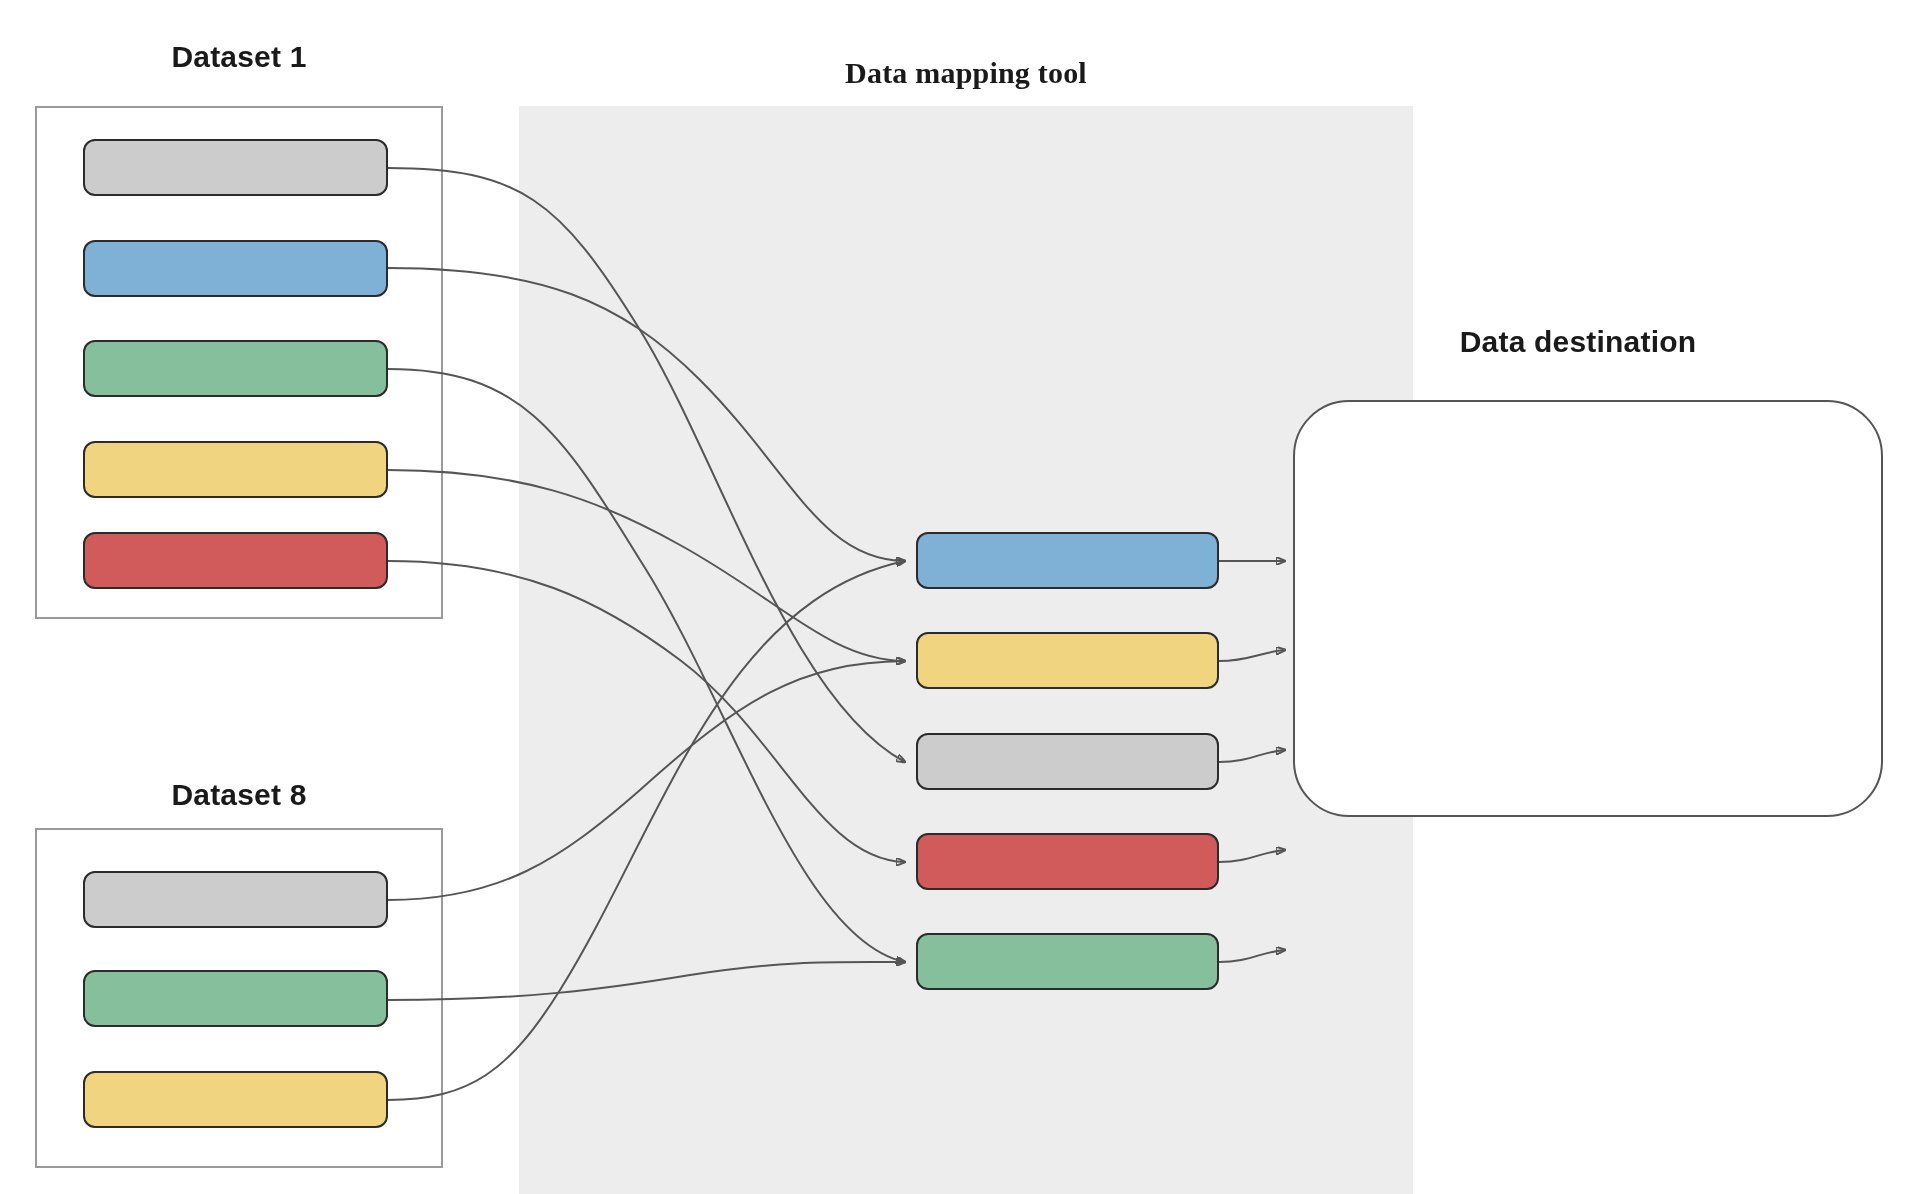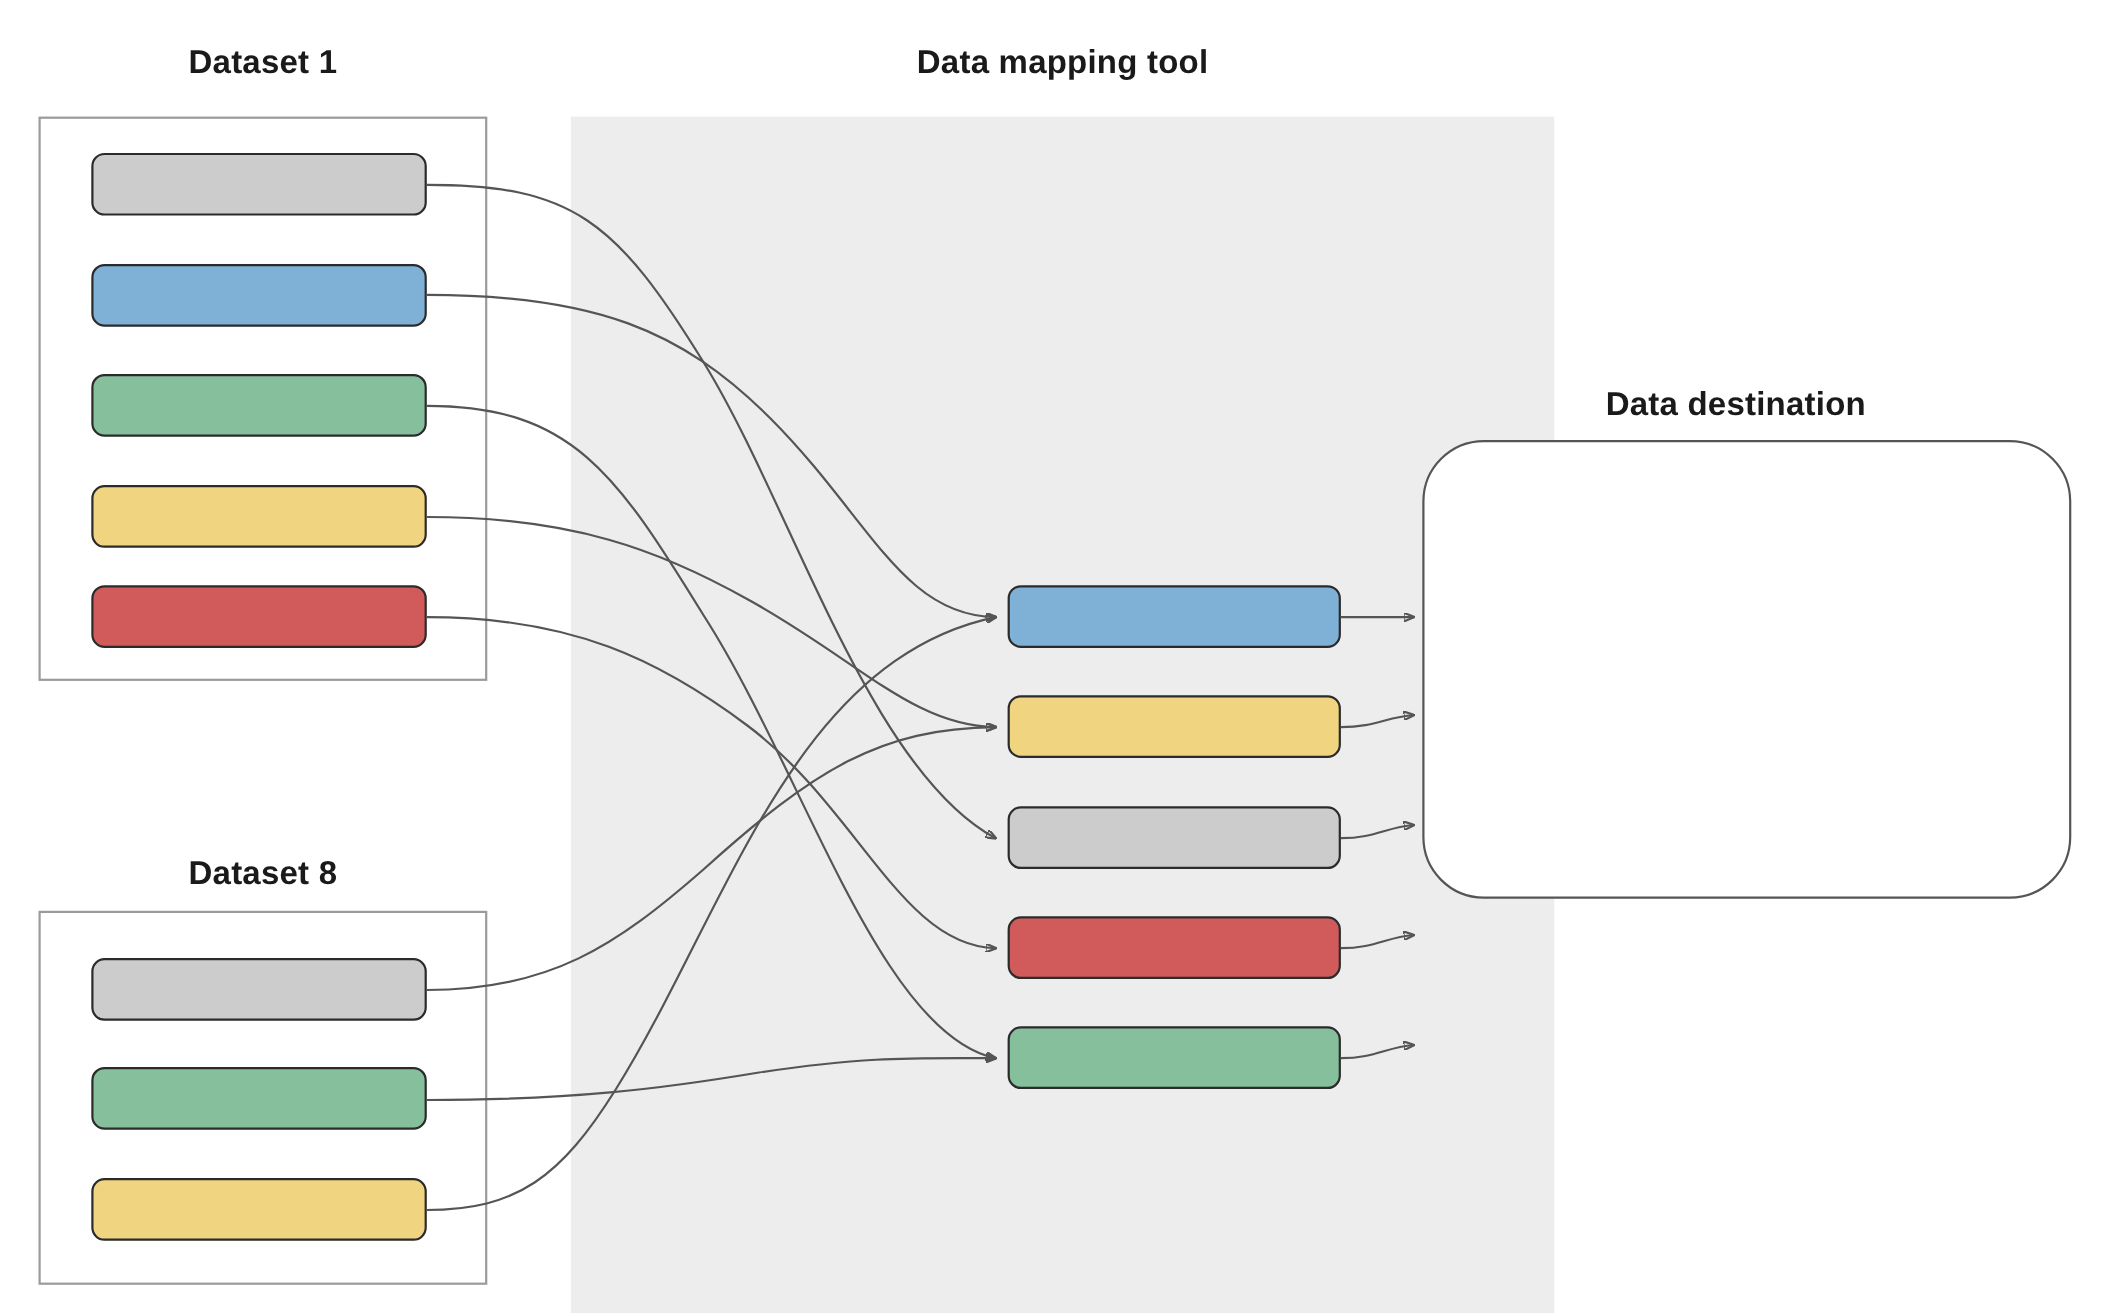--- a/index.html
+++ b/index.html
@@ -69,23 +69,23 @@
 <body>
 
 <div id="canvas">
 
   <div class="panel" style="left:519px; top:106px; width:894px; height:1088px;"></div>
 
   <div class="group-title" style="left:35px; top:40px; width:408px;">Dataset 1</div>
 
   <div class="group-title" style="left:35px; top:778px; width:408px;">Dataset 8</div>
 
-  <div class="group-title" style="left:519px; top:40px; width:894px;">Data mapping tool</div>
+  <div class="group-title" style="left:519px; top:56px; width:894px;font-family:Liberation Serif, serif;">Data mapping tool</div>
 
-  <div class="group-title" style="left:1293px; top:351px; width:570px;text-align:center;">Data destination</div>
+  <div class="group-title" style="left:1293px; top:325px; width:570px;text-align:center;">Data destination</div>
 
   <div class="group-box" style="left:35px; top:106px; width:408px; height:513px;"></div>
 
   <div class="field" style="left:83px; top:139px; width:305px; height:57px; background:#cccccc;"></div>
   <div class="field" style="left:83px; top:240px; width:305px; height:57px; background:#7fb0d6;"></div>
   <div class="field" style="left:83px; top:340px; width:305px; height:57px; background:#86bf9b;"></div>
   <div class="field" style="left:83px; top:441px; width:305px; height:57px; background:#f0d47f;"></div>
   <div class="field" style="left:83px; top:532px; width:305px; height:57px; background:#d15a5a;"></div>
 
   <div class="group-box" style="left:35px; top:828px; width:408px; height:340px;"></div>

